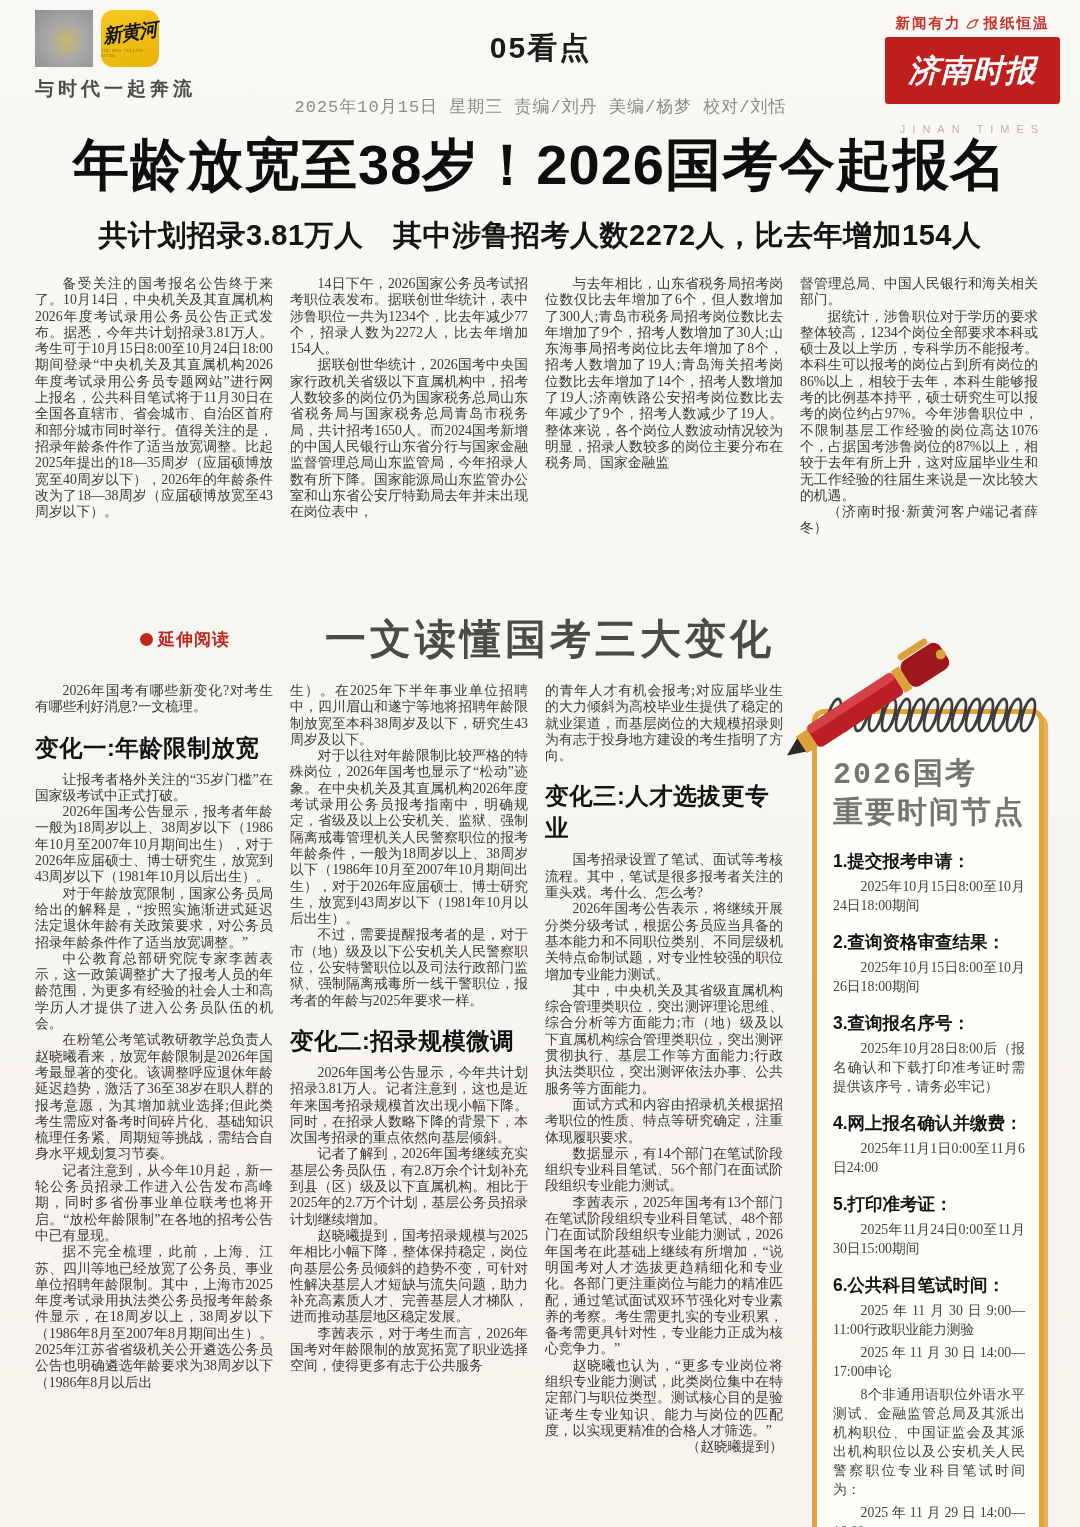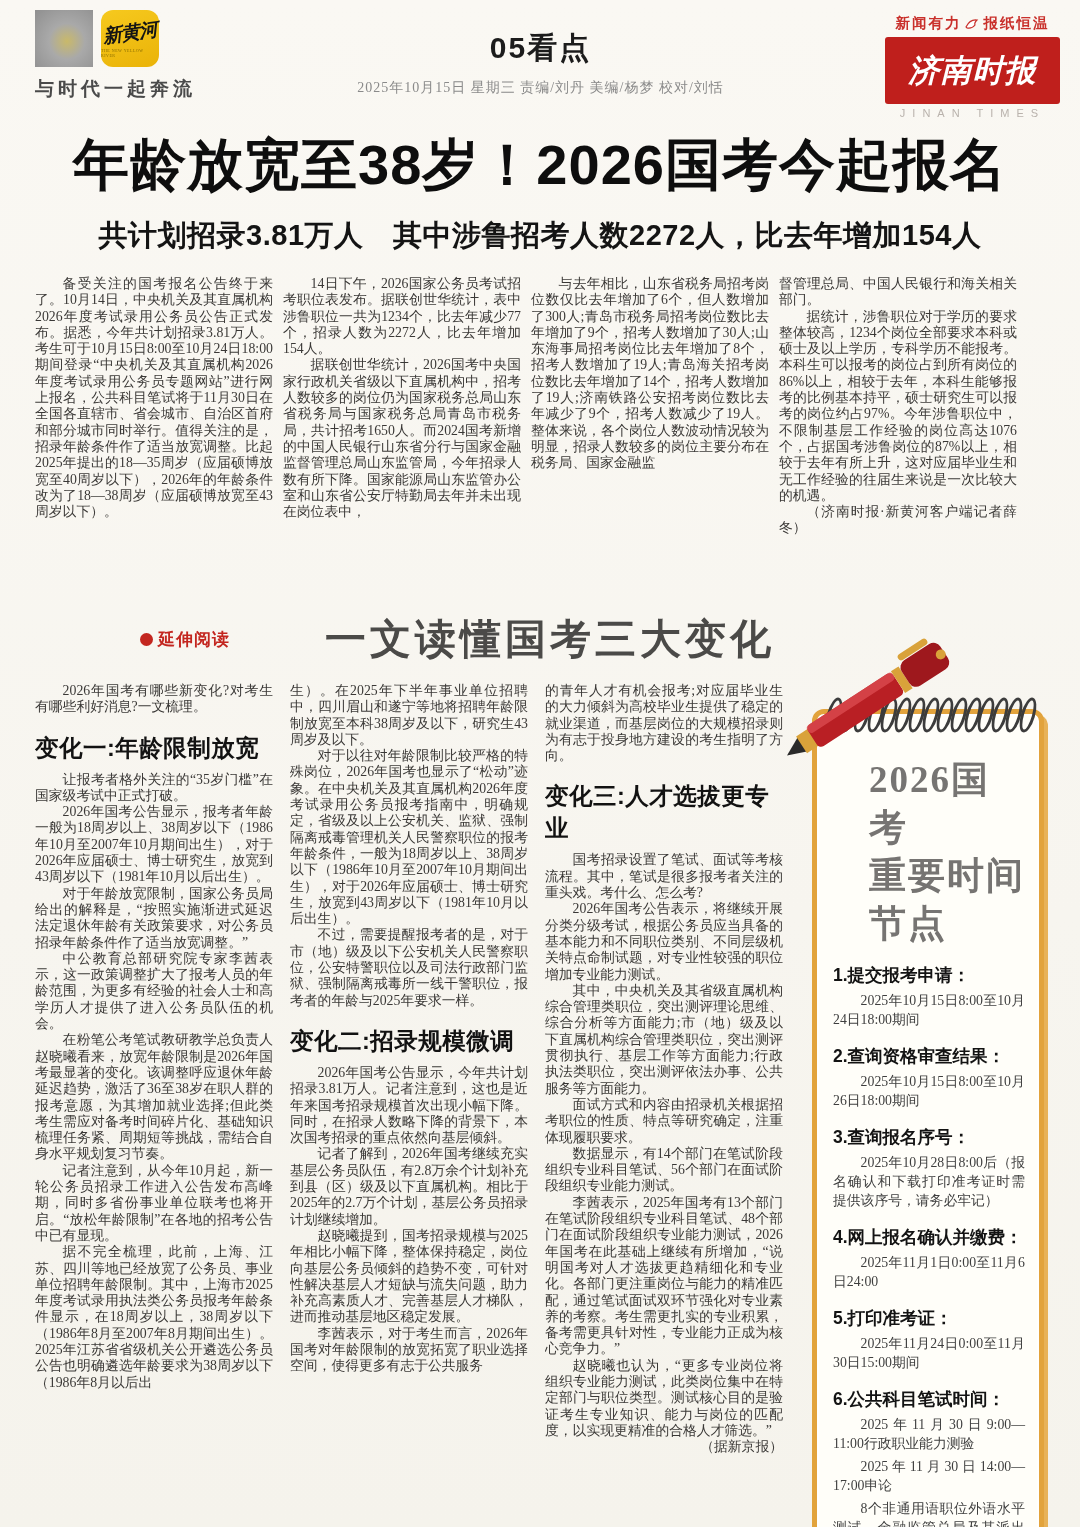--- a/index.html
+++ b/index.html
@@ -12,29 +12,29 @@
   
   .masthead{display:flex;justify-content:space-between;align-items:flex-start;padding:10px 20px 0 35px;height:102px;}
   .brand-left .logos{display:flex;gap:8px;}
   .qr{width:58px;height:57px;background:radial-gradient(circle at 55% 55%, #c9b96a 0%, #a9a9a9 40%, #8f8f8f 100%);}
   .app-icon{width:58px;height:57px;border-radius:12px;background:linear-gradient(160deg,#f6c91e,#eab308);position:relative;display:flex;flex-direction:column;align-items:center;justify-content:center;}
   .app-cn{font-family:"Liberation Serif",serif;font-style:italic;font-weight:900;font-size:19px;color:#141414;transform:rotate(-8deg);letter-spacing:-1px;}
   .app-en{font-size:4px;color:#8a6d00;letter-spacing:.5px;margin-top:2px;}
   .brand-slogan{margin-top:9px;font-family:"Liberation Sans",sans-serif;font-weight:800;font-size:19px;letter-spacing:4px;color:#4a4a4a;}
   .mast-center{text-align:center;margin-top:18px;}
   .page-label{font-family:"Liberation Sans",sans-serif;font-weight:900;font-size:30px;color:#1c1c1c;letter-spacing:2px;}
-  .dateline{margin-top:10px;font-family:Liberation Serif, serif;font-size:14px;color:#8a8a8a;letter-spacing:1px;}
+  .dateline{margin-top:26px;font-family:Liberation Mono, monospace;font-size:17px;color:#8a8a8a;letter-spacing:1px;}
   .brand-right{text-align:center;margin-top:4px;width:175px;}
   .slogan-red{display:flex;align-items:center;justify-content:center;gap:3px;font-family:"Liberation Sans",sans-serif;font-weight:700;font-size:14.5px;color:#c9302b;letter-spacing:2px;}
   .jn-box{margin-top:4px;background:#bf1f1c;color:#fff;border-radius:3px;height:67px;display:flex;align-items:center;justify-content:center;font-family:"Liberation Serif",serif;font-style:italic;font-weight:900;font-size:31px;letter-spacing:1px;}
-  .jn-en{margin-top:3px;font-family:"Liberation Sans",sans-serif;font-size:11px;color:#b9b2ac;letter-spacing:7px;}
+  .jn-en{margin-top:19px;font-family:"Liberation Sans",sans-serif;font-size:11px;color:#b9b2ac;letter-spacing:7px;}
   
   .lead-h1{margin:16px 30px 0;text-align:center;font-family:"Liberation Sans",sans-serif;font-weight:900;font-size:56px;letter-spacing:1px;color:#0e0e0e;white-space:nowrap;}
   .lead-h2{margin:12px 40px 0;text-align:center;font-family:"Liberation Sans",sans-serif;font-weight:700;font-size:29px;color:#141414;letter-spacing:.5px;white-space:nowrap;}
-  .cols{display:flex;gap:10px;margin:20px 35px 0;align-items:flex-end;}
+  .cols{display:flex;gap:17px;margin:20px 35px 0;align-items:flex-end;}
   .col{width:238px;height:302px;overflow:hidden;text-align:justify;}
   .col p,.fcol p{margin:0;font-size:13.8px;line-height:16.3px;color:#3a3836;}
   p.ind{text-indent:2em;}
   p.noind{text-indent:0;}
   
   .feature-head{display:flex;align-items:center;margin:34px 0 0 140px;text-align:center;}
   .red-dot{width:13px;height:13px;border-radius:50%;background:#c3261f;display:inline-block;}
   .feature-label{margin-left:5px;font-family:"Liberation Sans",sans-serif;font-weight:700;font-size:17px;color:#c3261f;letter-spacing:1px;}
   .feature-title{margin-left:95px;font-family:"Liberation Sans",sans-serif;font-weight:900;font-size:41px;color:#4b4a48;letter-spacing:4px;}
   .feature-body{display:flex;margin:16px 20px 0 35px;gap:29px;}
@@ -42,21 +42,21 @@
   .fcol{width:238px;height:862px;overflow:hidden;text-align:justify;}
   .sec-head{font-family:"Liberation Sans",sans-serif;font-weight:900;font-size:23.5px;color:#121212;margin:16px 0 8px;letter-spacing:.5px;text-indent:0;text-align:left;}
   .credit{text-align:right;font-size:13.8px;line-height:16.3px;color:#3a3836;}
   
   .notebook{position:relative;width:222px;height:868px;margin-top:26px;background:#fffef9;
     border:5px solid #e2a33c;border-radius:12px;box-shadow:4px 5px 0 #e8b258, inset 0 0 0 2px #fff;}
   .coils{position:absolute;top:-17px;left:10px;right:4px;display:flex;justify-content:space-between;}
   .coil{width:9px;height:30px;border:3px solid #3c3c3c;border-radius:50%;transform:rotate(16deg);background:transparent;}
   .pen{position:absolute;top:-4px;left:-40px;transform:rotate(-33deg);transform-origin:24px 34px;}
   .nb-inner{padding:42px 14px 10px 16px;}
-  .nb-title{font-family:Liberation Serif, serif;font-weight:900;font-size:37px;line-height:1.3;color:#767472;letter-spacing:2px;margin-left:36px;}
+  .nb-title{font-family:Liberation Mono, monospace;font-weight:900;font-size:30px;line-height:1.3;color:#767472;letter-spacing:2px;}
   .nb-item{margin-top:15px;}
   .nb-head{font-family:"Liberation Sans",sans-serif;font-weight:900;font-size:17.5px;color:#131313;}
   .nb-body{margin:4px 0 0;font-size:13.8px;line-height:19px;color:#3e3e3e;text-indent:2em;text-align:justify;font-family:"Liberation Serif",serif;}
 </style>
 </head>
 <body>
 
 <div class="page">
 
   <header class="masthead">
@@ -143,21 +143,21 @@
           <div class="fcol">
             <p class="noind">的青年人才有机会报考;对应届毕业生的大力倾斜为高校毕业生提供了稳定的就业渠道，而基层岗位的大规模招录则为有志于投身地方建设的考生指明了方向。</p>
             <div class="sec-head">变化三:人才选拔更专业</div>
             <p class="ind">国考招录设置了笔试、面试等考核流程。其中，笔试是很多报考者关注的重头戏。考什么、怎么考?</p>
             <p class="ind">2026年国考公告表示，将继续开展分类分级考试，根据公务员应当具备的基本能力和不同职位类别、不同层级机关特点命制试题，对专业性较强的职位增加专业能力测试。</p>
             <p class="ind">其中，中央机关及其省级直属机构综合管理类职位，突出测评理论思维、综合分析等方面能力;市（地）级及以下直属机构综合管理类职位，突出测评贯彻执行、基层工作等方面能力;行政执法类职位，突出测评依法办事、公共服务等方面能力。</p>
             <p class="ind">面试方式和内容由招录机关根据招考职位的性质、特点等研究确定，注重体现履职要求。</p>
             <p class="ind">数据显示，有14个部门在笔试阶段组织专业科目笔试、56个部门在面试阶段组织专业能力测试。</p>
             <p class="ind">李茜表示，2025年国考有13个部门在笔试阶段组织专业科目笔试、48个部门在面试阶段组织专业能力测试，2026年国考在此基础上继续有所增加，“说明国考对人才选拔更趋精细化和专业化。各部门更注重岗位与能力的精准匹配，通过笔试面试双环节强化对专业素养的考察。考生需更扎实的专业积累，备考需更具针对性，专业能力正成为核心竞争力。”</p>
             <p class="ind">赵晓曦也认为，“更多专业岗位将组织专业能力测试，此类岗位集中在特定部门与职位类型。测试核心目的是验证考生专业知识、能力与岗位的匹配度，以实现更精准的合格人才筛选。”</p>
-            <div class="credit">（据新京报）</div>
+            <div class="credit">（赵晓曦提到）</div>
           </div>
         </div>
 
       <aside class="notebook">
         <div class="coils" id="coils">
             <span class="coil"></span>
             <span class="coil"></span>
             <span class="coil"></span>
             <span class="coil"></span>
             <span class="coil"></span>

